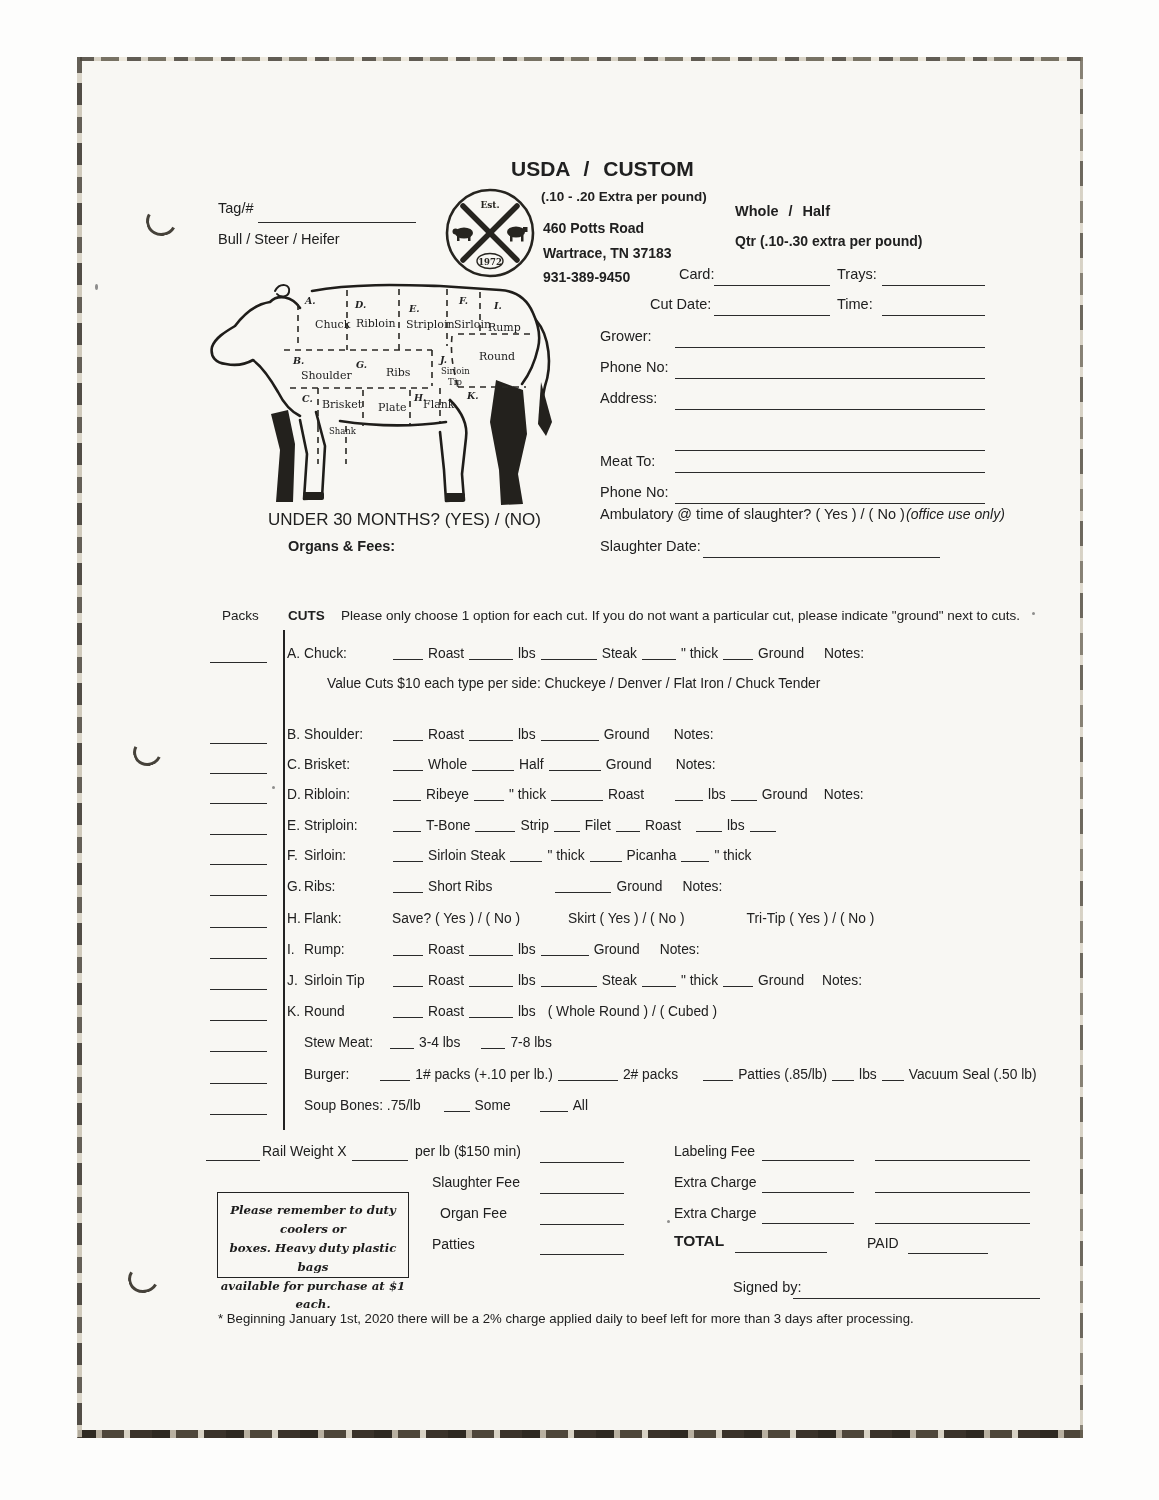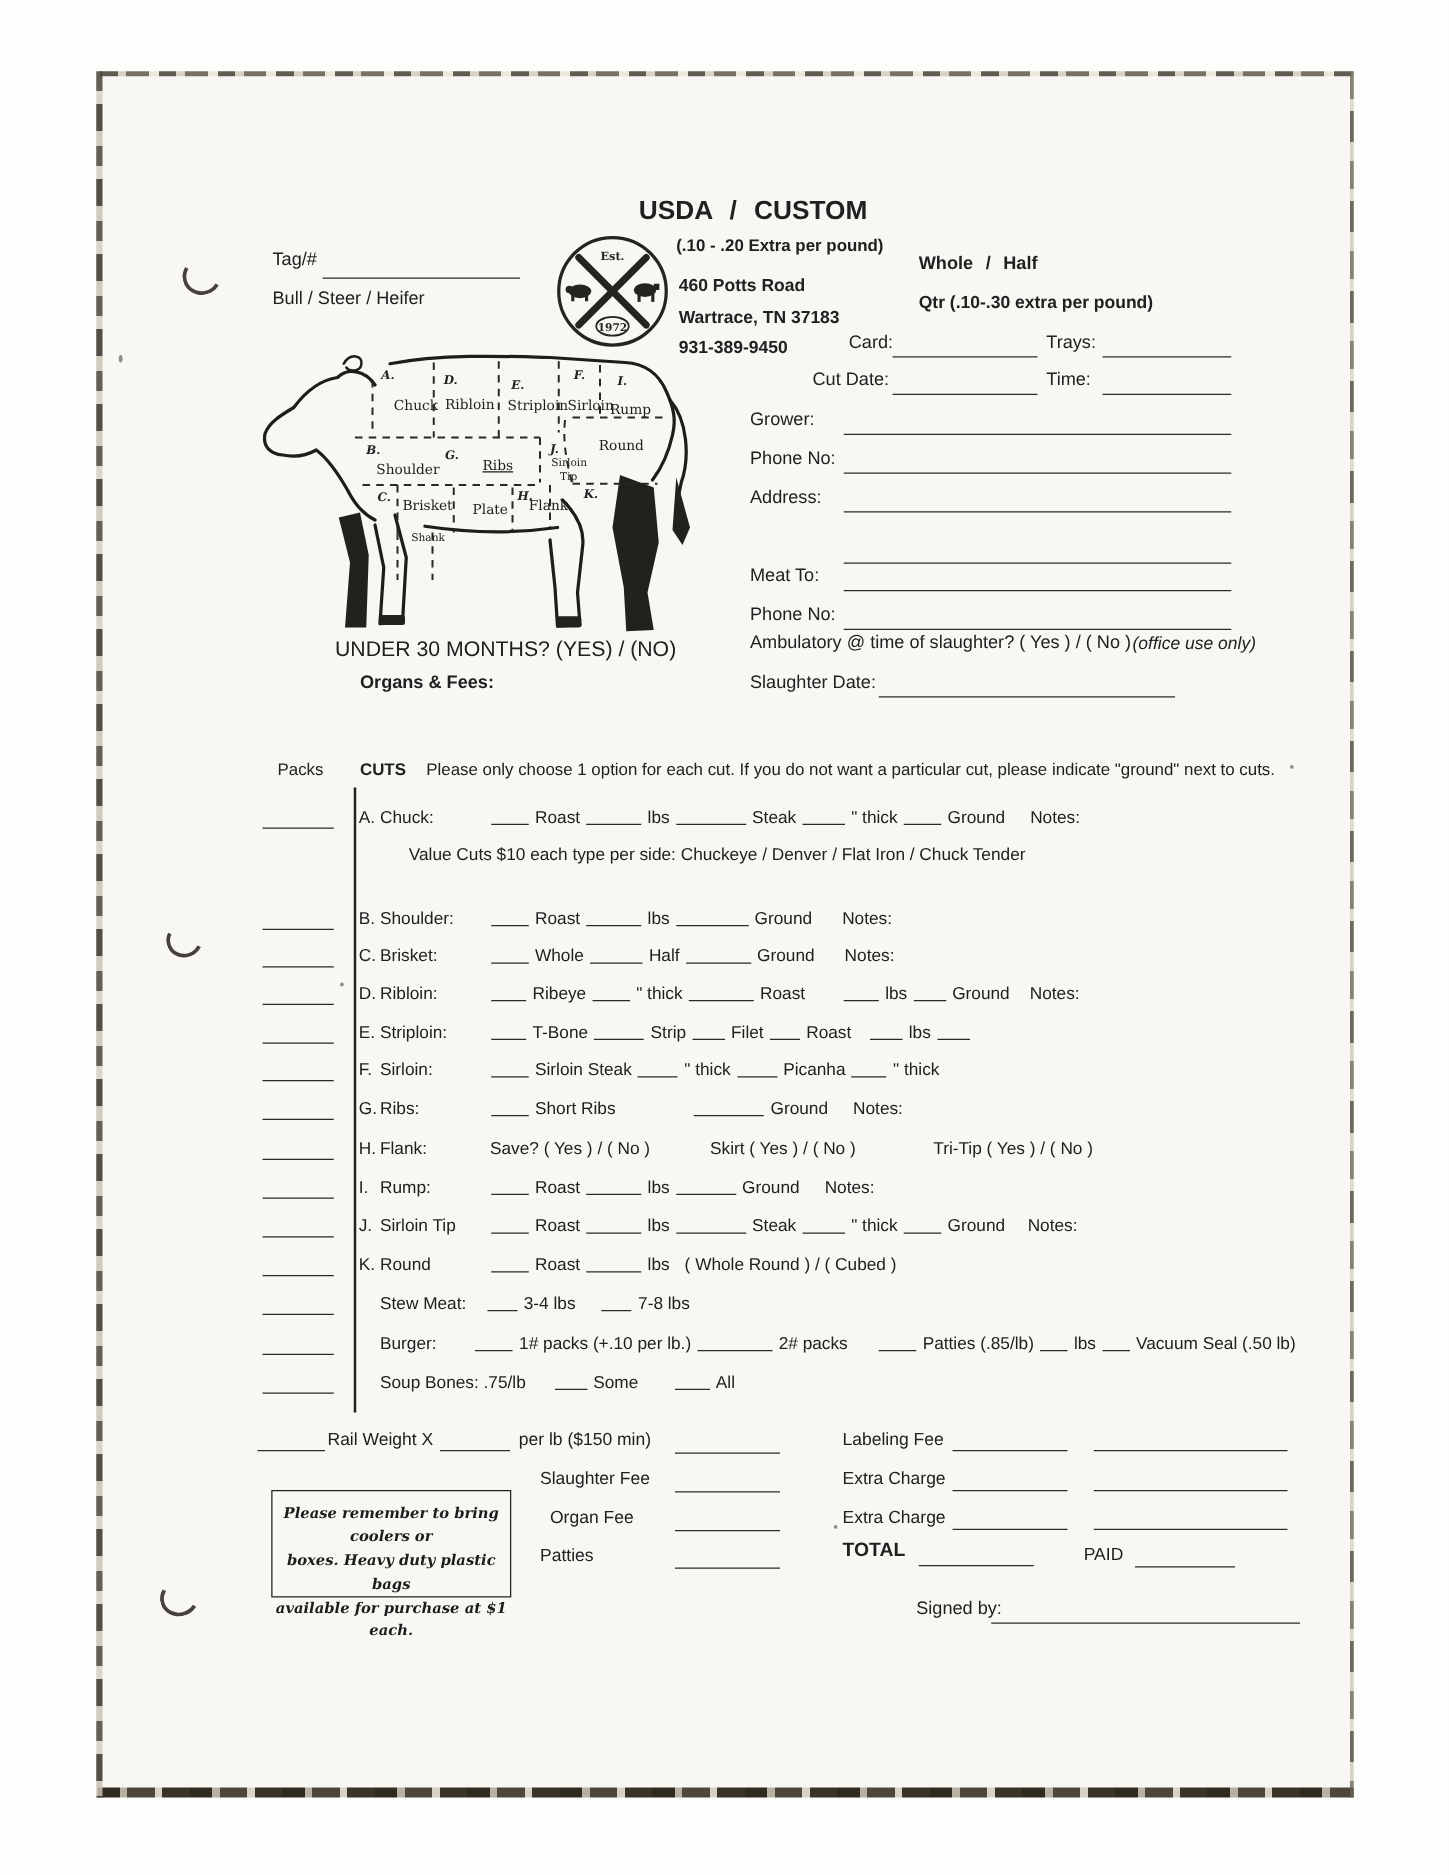--- a/index.html
+++ b/index.html
@@ -155,21 +155,21 @@
       <span class="dname" style="left: 356px; top: 317px;">Ribloin</span>
       <span class="dletter" style="left: 409px; top: 303px;">E.</span>
       <span class="dname" style="left: 406px; top: 318px;">Striploin</span>
       <span class="dletter" style="left: 459px; top: 295px;">F.</span>
       <span class="dname" style="left: 454px; top: 318px;">Sirloin</span>
       <span class="dletter" style="left: 494px; top: 300px;">I.</span>
       <span class="dname" style="left: 488px; top: 321px;">Rump</span>
       <span class="dletter" style="left: 293px; top: 355px;">B.</span>
       <span class="dname" style="left: 301px; top: 369px;">Shoulder</span>
       <span class="dletter" style="left: 356px; top: 359px;">G.</span>
-      <span class="dname" style="left: 386px; top: 366px; text-decoration: underline;">Ribs</span>
+      <span class="dname" style="left: 386px; top: 366px;">Ribs</span>
       <span class="dletter" style="left: 440px; top: 354px;">J.</span>
       <span class="dname small" style="left: 441px; top: 366px;">Sirloin</span>
       <span class="dname small" style="left: 448px; top: 377px;">Tip</span>
       <span class="dname" style="left: 479px; top: 350px;">Round</span>
       <span class="dletter" style="left: 302px; top: 393px;">C.</span>
       <span class="dname" style="left: 322px; top: 398px;">Brisket</span>
       <span class="dname" style="left: 378px; top: 401px;">Plate</span>
       <span class="dletter" style="left: 414px; top: 392px;">H.</span>
       <span class="dname" style="left: 423px; top: 398px;">Flank</span>
       <span class="dletter" style="left: 467px; top: 390px;">K.</span>
@@ -240,21 +240,22 @@
   <div class="uline" style="left:875px;top:1192px;width:155px"></div>
   <div class="abs lbl" style="left:674px;top:1205px">Extra Charge</div>
   <div class="uline" style="left:762px;top:1223px;width:92px"></div>
   <div class="uline" style="left:875px;top:1223px;width:155px"></div>
   <div class="abs b" style="left:674px;top:1232px;font-size:15.5px">TOTAL</div>
   <div class="uline" style="left:735px;top:1252px;width:92px"></div>
   <div class="abs lbl" style="left:867px;top:1235px">PAID</div>
   <div class="uline" style="left:908px;top:1253px;width:80px"></div>
 
   <div class="notebox">
-    <div>Please remember to bring coolers or</div>
+    <div>Please remember to duty coolers or</div>
     <div>boxes.  Heavy duty plastic bags</div>
     <div>available for purchase at $1 each.</div>
   </div>
 
   <div class="abs lbl15" style="left:733px;top:1279px">Signed by:</div>
   <div class="uline" style="left:793px;top:1298px;width:247px"></div>
+  <div class="abs" style="left:218px;top:1311px;font-size:13.2px">* Beginning January 1st, 2020 there will be a 2% charge applied daily to beef left for more than 3 days after processing.</div>
 
 </div>
 
 </body></html>

